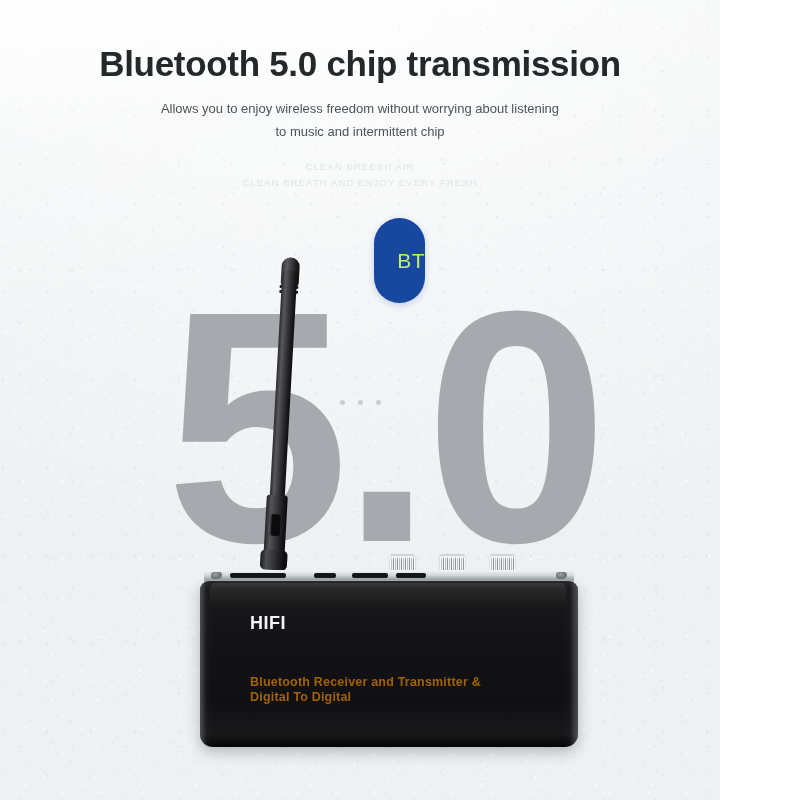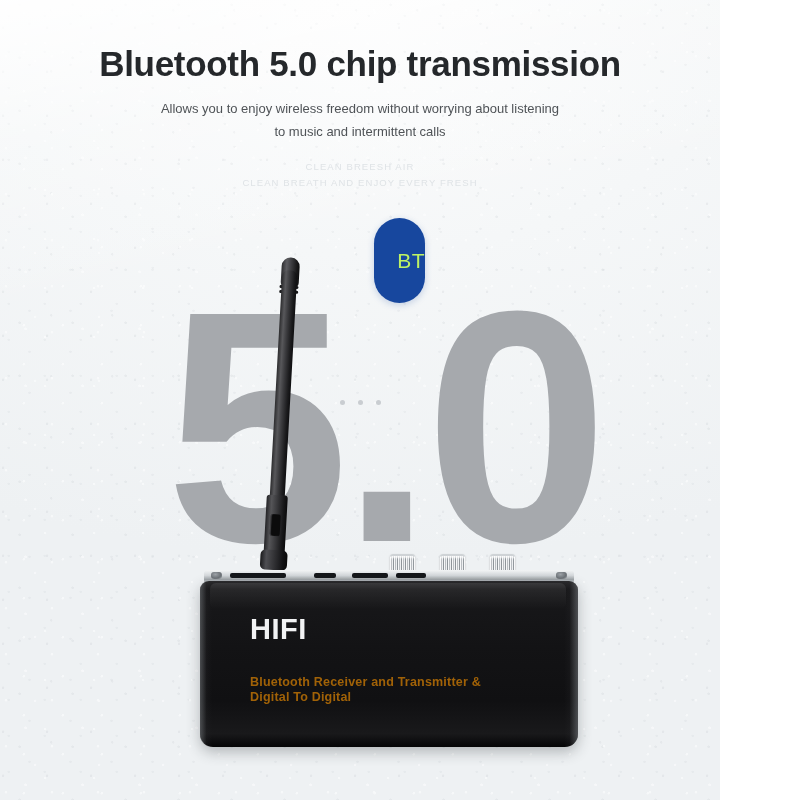--- a/index.html
+++ b/index.html
@@ -286,21 +286,21 @@
     position: absolute;
     left: 10px; top: 13px;
     width: 356px; height: 26px;
     border-radius: 6px;
     background: linear-gradient(180deg, rgba(255,255,255,.09), rgba(255,255,255,0));
   }
   .dev-hifi {
     position: absolute;
     left: 250px;
     top: 613px;
-    font-size: 29px;
+    font-size: 18px;
     font-weight: 700;
     color: #f2f3f4;
     letter-spacing: .5px;
   }
   .dev-desc {
     position: absolute;
     left: 250px;
     top: 675px;
     font-size: 12.5px;
     line-height: 15px;
@@ -316,21 +316,21 @@
 <div id="stage">
 
   <div class="bg-base"></div>
   <div class="bg-noise"></div>
   <div class="bg-sheen"></div>
 
   <div class="headline">Bluetooth 5.0 chip transmission</div>
 
   <div class="subline">
     <span>Allows you to enjoy wireless freedom without worrying about listening</span>
-    <span>to music and intermittent calls</span>
+    <span>to music and intermittent chip</span>
   </div>
 
   <div class="ghostline l1">CLEAN BREESH AIR</div>
   <div class="ghostline l2">CLEAN BREATH AND ENJOY EVERY FRESH</div>
 
   <div class="bt-badge">
     <span>BT</span>
   </div>
 
   <div class="watermark">5.0</div>

